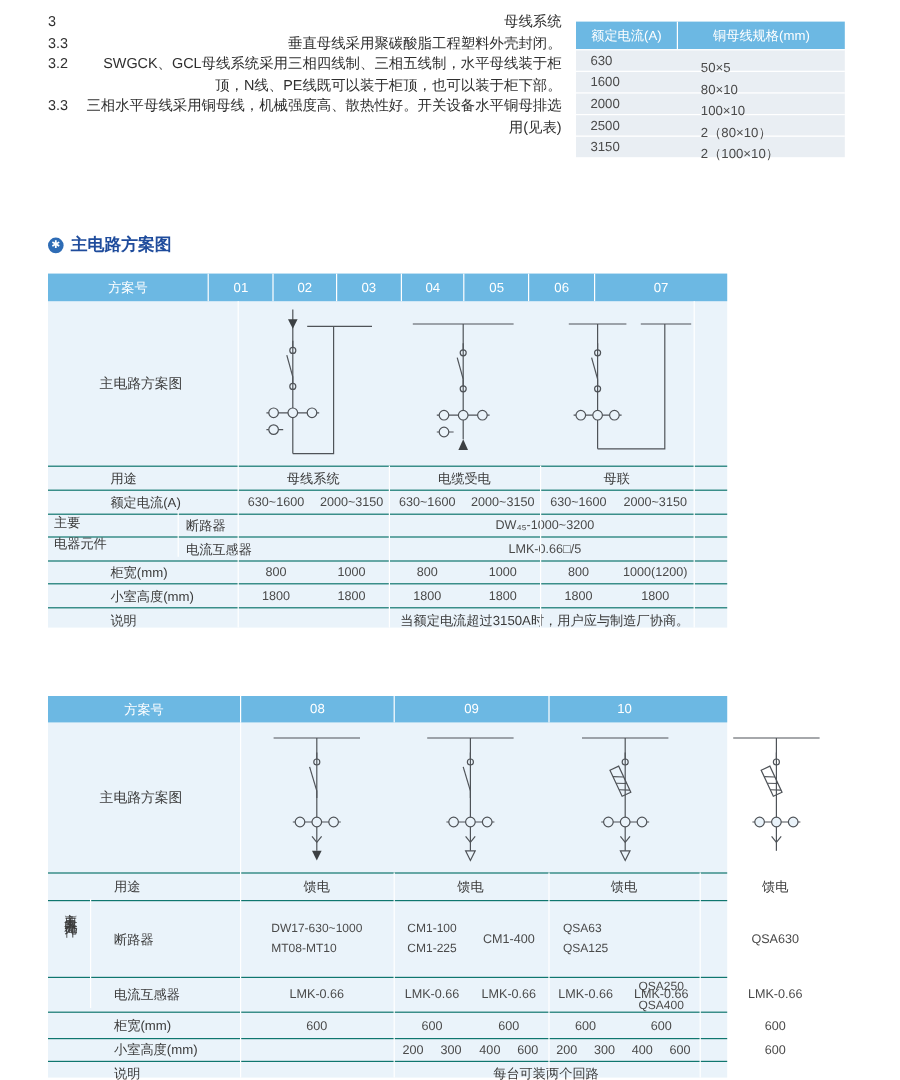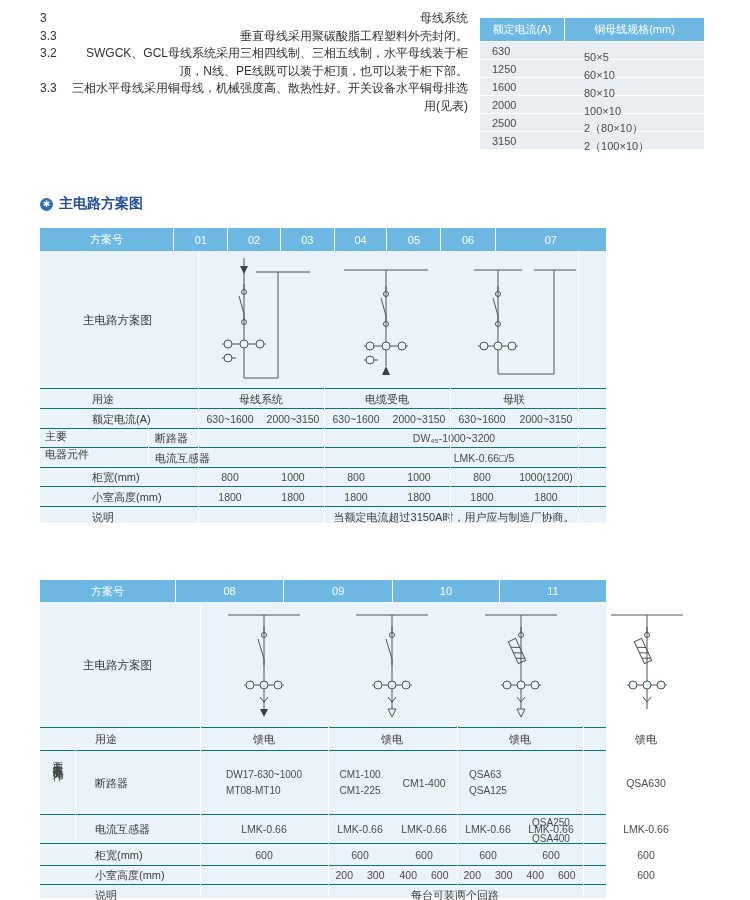--- a/index.html
+++ b/index.html
@@ -76,24 +76,20 @@
   <div class="bus-table">
     <div class="bus-head">
       <div class="h1">额定电流(A)</div>
       <div class="h2">铜母线规格(mm)</div>
     </div>
     <div class="bus-row">
       <div class="c1">630</div>
       <div class="c2">50×5</div>
     </div>
     <div class="bus-row">
-      <div class="c1">1250</div>
-      <div class="c2">60×10</div>
-    </div>
-    <div class="bus-row">
       <div class="c1">1600</div>
       <div class="c2">80×10</div>
     </div>
     <div class="bus-row">
       <div class="c1">2000</div>
       <div class="c2">100×10</div>
     </div>
     <div class="bus-row">
       <div class="c1">2500</div>
       <div class="c2">2（80×10）</div>
@@ -196,21 +192,21 @@
       <span class="v" style="left:379px;">2000~3150</span>
       <span class="v" style="left:442px;">630~1600</span>
       <span class="v" style="left:506px;">2000~3150</span>
     </div>
     <div class="row" style="height:18px;">
       <span class="rlabel sub">断路器</span>
       <span class="v" style="left:414px;">DW₄₅-1000~3200</span>
     </div>
     <div class="row" style="height:19px;">
       <span class="rlabel sub">电流互感器</span>
-      <span class="v" style="left:414px;margin-left:30px;">LMK-0.66□/5</span>
+      <span class="v" style="left:414px;">LMK-0.66□/5</span>
     </div>
     <div class="row" style="height:18px;">
       <span class="rlabel">柜宽(mm)</span>
       <span class="v" style="left:190px;">800</span>
       <span class="v" style="left:253px;">1000</span>
       <span class="v" style="left:316px;">800</span>
       <span class="v" style="left:379px;">1000</span>
       <span class="v" style="left:442px;">800</span>
       <span class="v" style="left:506px;">1000(1200)</span>
     </div>
@@ -238,21 +234,20 @@
     <div class="vline" style="left:410px;top:160px;height:135px;"></div>
     <div class="vline" style="left:538px;top:23px;height:272px;"></div>
   </div>
 
   <div class="stable" style="top:580px;height:318px;">
     <div class="s-head" style="height:22px;">
       <div class="hc" style="width:160px;">方案号</div>
       <div class="hc" style="width:128px;">08</div>
       <div class="hc" style="width:129px;">09</div>
       <div class="hc" style="width:126px;">10</div>
-      <div class="hc" style="width:127px;">11</div>
     </div>
 
     <div class="diag-row" style="height:125px;">
       <span class="diag-label">主电路方案图</span>
 
       <div class="diag" style="left:160px;">
         <svg width="128" height="120" viewBox="0 0 128 120">
           <path class="st" d="M28,10 H100"></path>
             <path class="st" d="M64,10 V104"></path>
           <path class="st" d="M64,22 V28" stroke-width="3"></path>

